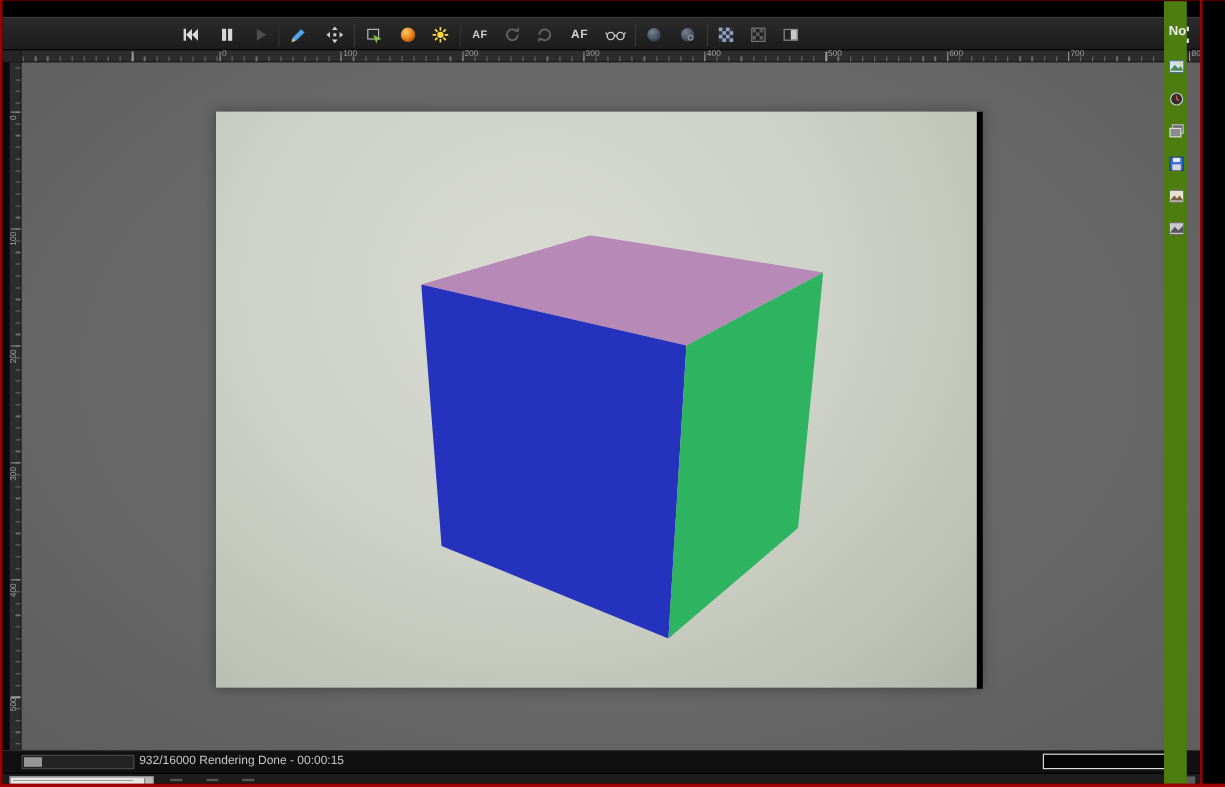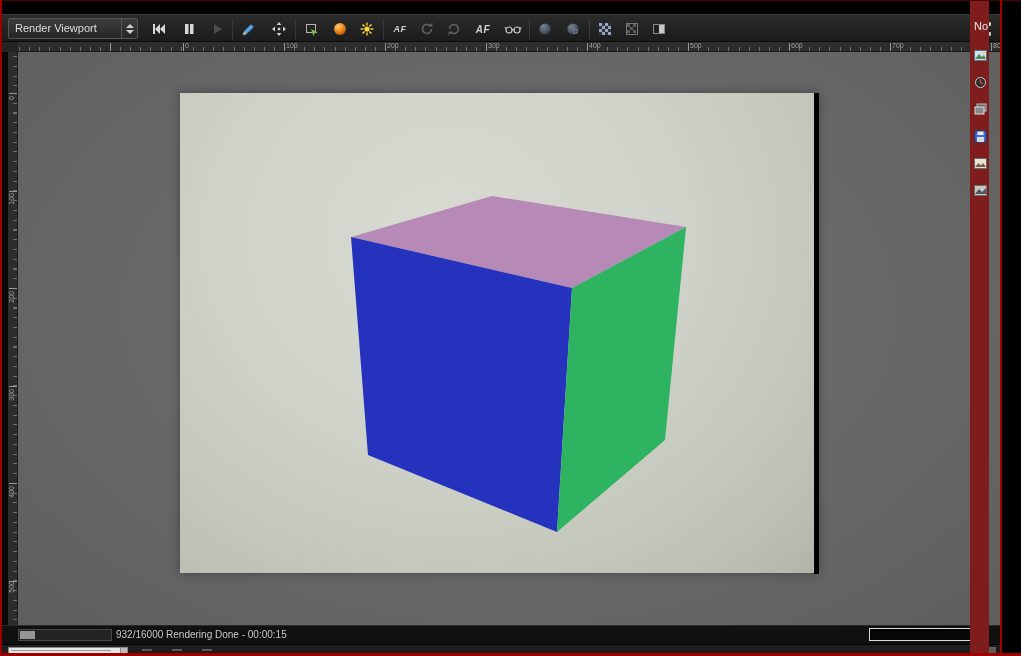--- a/index.html
+++ b/index.html
@@ -16,21 +16,21 @@
   
   .toolbar { position:absolute; left:2px; top:14px; width:998px; height:28px;
              background:linear-gradient(#2b2b2b,#1c1c1c); border-top:1px solid #3a3a3a; border-bottom:1px solid #0a0a0a; }
   .dropdown { position:absolute; left:6px; top:3px; width:130px; height:21px; background:linear-gradient(#3e3e3e,#262626);
               border:1px solid #555; border-radius:2px; color:#ddd; font-size:11px; line-height:19px; padding-left:6px; }
   .dropdown .spin { position:absolute; right:0; top:0; width:16px; height:19px; border-left:1px solid #555;
                     display:flex; flex-direction:column; align-items:center; justify-content:center; gap:2px; }
   .tri-up   { width:0; height:0; border-left:4px solid transparent; border-right:4px solid transparent; border-bottom:4px solid #ccc; }
   .tri-down { width:0; height:0; border-left:4px solid transparent; border-right:4px solid transparent; border-top:4px solid #ccc; }
   .tbicon { position:absolute; top:4px; width:22px; height:20px; display:flex; align-items:center; justify-content:center; }
-  .tbtext { color:#cfcfcf; font-weight:bold; font-size:10px; letter-spacing:0.5px;font-style:italic; }
+  .tbtext { color:#cfcfcf; font-weight:bold; font-size:10px; letter-spacing:0.5px; }
   .sep { position:absolute; top:4px; width:1px; height:20px; background:#0c0c0c; border-right:1px solid #3a3a3a; }
   .dis { opacity:.55; }
 
   
   .hruler { position:absolute; left:18px; top:42px; width:982px; height:10px; background:#2d2d2d; border-bottom:1px solid #1a1a1a; }
   .hruler .minor { position:absolute; left:0; right:0; bottom:0; height:4px;
                    background:repeating-linear-gradient(to right,#6f6f6f 0 1px,transparent 1px 10.1px); background-position:165px 0; }
   .hruler .major { position:absolute; left:0; right:0; bottom:0; height:8px;
                    background:repeating-linear-gradient(to right,#979797 0 1px,transparent 1px 101px); background-position:165px 0; }
   .hl { position:absolute; top:0; font-size:7px; color:#a2a2a2; }
@@ -66,37 +66,30 @@
   
   .bottomstrip { position:absolute; left:2px; top:644px; width:998px; height:9px; background:#1d1d1d; border-top:1px solid #000; }
   .listbox { position:absolute; left:6px; top:2px; width:120px; height:9px; background:#e6e6e6; border:1px solid #8a8a8a; overflow:hidden; }
   .listbox .rows { position:absolute; left:2px; top:2px; width:100px; height:6px;
                    background:repeating-linear-gradient(to bottom,#9a9a9a 0 1px,transparent 1px 3px); }
   .listbox .sb { position:absolute; right:0; top:0; width:7px; height:9px; background:#bdbdbd; border-left:1px solid #8a8a8a; }
   .dash { position:absolute; top:4px; width:10px; height:2px; background:#565656; }
   .corner-grip { position:absolute; right:4px; top:2px; width:22px; height:7px; background:#5c5c5c; }
 
   
-  .rpanel { position:absolute; left:970px; top:0; width:19px; height:656px; background:#7f1d1d; }
+  .rpanel { position:absolute; left:970px; top:0; width:19px; height:656px; background:#4d7c0f;font-weight:bold; }
   .rpanel-title { position:absolute; left:4px; top:20px; color:#e8e8e8; font-size:11px; }
   .ricon { position:absolute; left:3px; width:14px; height:14px; display:flex; align-items:center; justify-content:center; }
 </style>
 </head>
 <body>
 
 <div id="win">
 
   <div class="toolbar">
-    <div class="dropdown">
-      <span>Render Viewport</span>
-      <span class="spin">
-        <span class="tri-up"></span>
-        <span class="tri-down"></span>
-      </span>
-    </div>
 
     <div class="tbicon" style="left:146px">
       <svg width="16" height="16">
           <path d="M2 3h2v10H2z M9 3L4 8l5 5z M14 3L9 8l5 5z" fill="#d8d8d8"></path>
         </svg>
     </div>
     <div class="tbicon" style="left:176px">
       <svg width="16" height="16">
           <rect x="4" y="3" width="3.5" height="10" fill="#d8d8d8"></rect>
           <rect x="9" y="3" width="3.5" height="10" fill="#d8d8d8"></rect>

